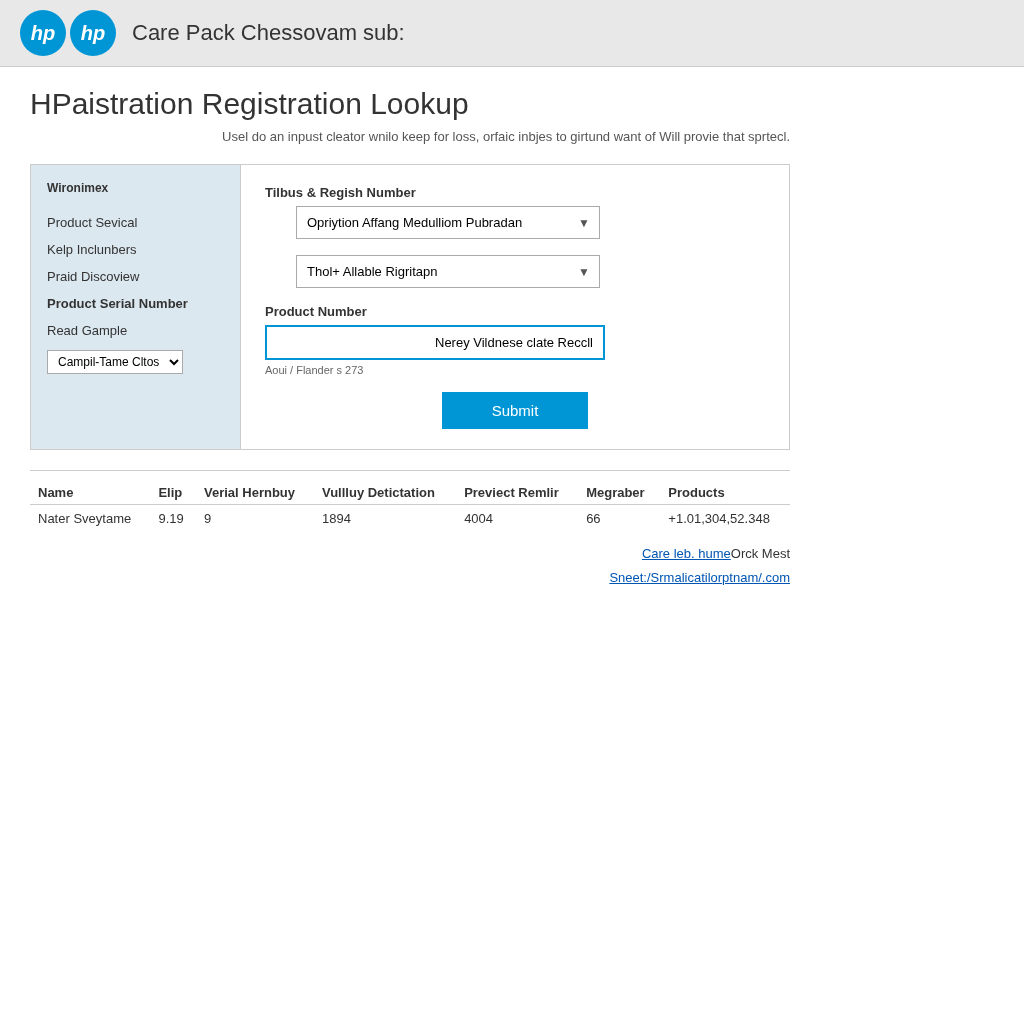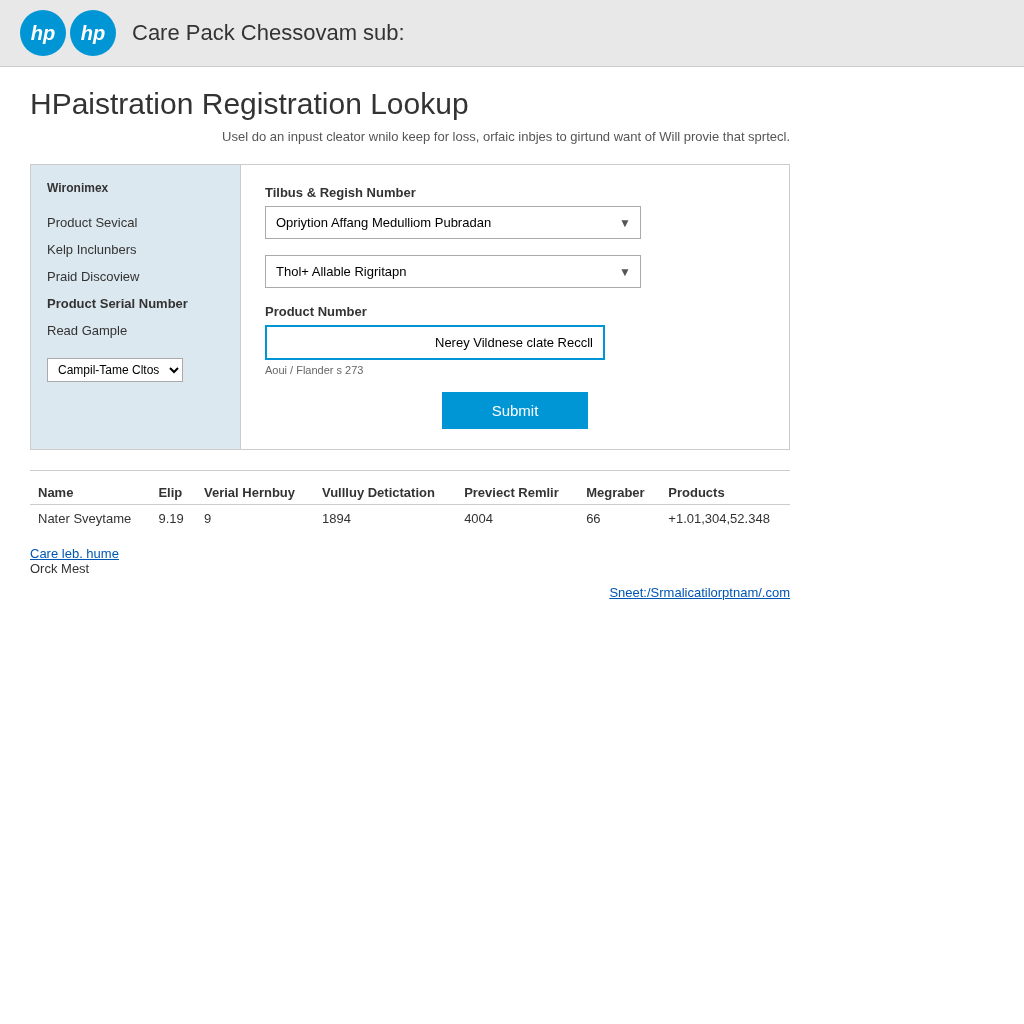--- a/index.html
+++ b/index.html
@@ -93,21 +93,22 @@
       font-weight: bold;
       font-size: 13px;
       margin-bottom: 6px;
     }
     .form-group {
       margin-bottom: 16px;
     }
     .form-select-wrapper {
       position: relative;
       display: inline-block;
-      width: 376px;
+      width: 304px;
+      margin-left: 31px;
     }
     .form-select {
       width: 100%;
       border: 1px solid #aaa;
       padding: 8px 30px 8px 10px;
       font-size: 13px;
       background: #fff;
       appearance: none;
       cursor: pointer;
     }
@@ -166,21 +167,20 @@
     .results-table td {
       padding: 6px 8px;
     }
 
     
     .footer-row {
       display: flex;
       justify-content: flex-end;
       margin-top: 14px;
       font-size: 13px;
-      flex-direction: column;
     }
     .footer-link {
       color: #0056b3;
       text-decoration: underline;
       cursor: pointer;
     }
     .footer-right {
       color: #333;
       font-size: 13px;
     }
@@ -191,21 +191,21 @@
     .footer-url a {
       color: #0056b3;
       text-decoration: underline;
       font-size: 13px;
     }
 
     
     .sidebar-select-wrapper {
       display: flex;
       align-items: center;
-      margin-top: 14px;
+      margin-top: 6px;
       gap: 4px;
     }
     select.sidebar-select-el {
       border: 1px solid #aaa;
       padding: 3px 6px;
       font-size: 12px;
       background: #fff;
     }
   </style>
 </head>

